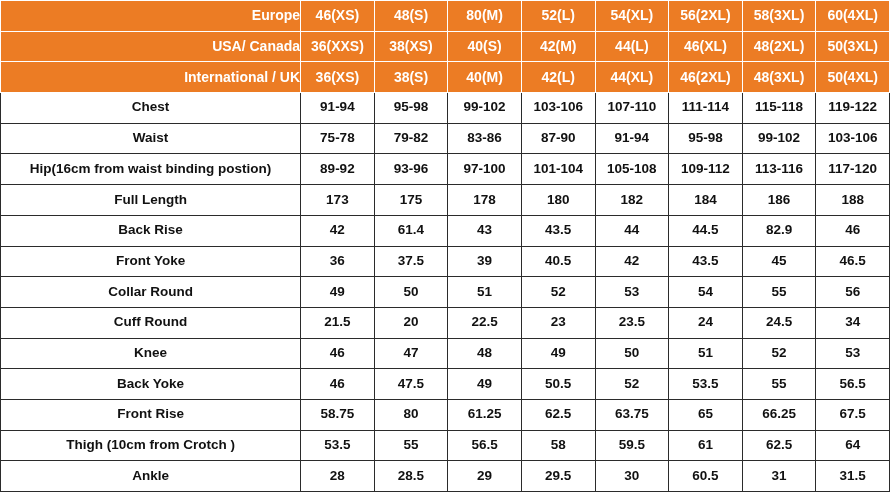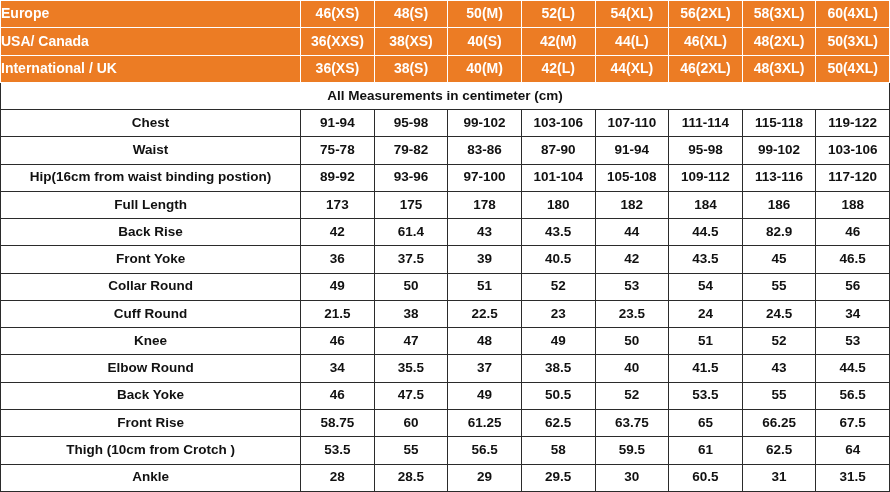--- a/index.html
+++ b/index.html
@@ -39,21 +39,21 @@
   }
   
   tr.region-row td {
     background: #ec7c24;
     color: #ffffff;
     font-weight: bold;
     font-size: 14px;
     border-color: #ffffff;
   }
   tr.region-row td.region-label {
-    text-align: left;
+    text-align: right;
   }
   
   td.note-cell {
     color: #ec7c24;
     font-weight: bold;
     font-size: 14.5px;
     text-align: center;
     background: #ffffff;
   }
   
@@ -86,21 +86,21 @@
         <col class="size-col">
         <col class="size-col">
         <col class="size-col">
     </colgroup>
     <tbody>
 
       <tr class="region-row">
         <td class="region-label">Europe</td>
         <td>46(XS)</td>
         <td>48(S)</td>
-        <td>50(M)</td>
+        <td>80(M)</td>
         <td>52(L)</td>
         <td>54(XL)</td>
         <td>56(2XL)</td>
         <td>58(3XL)</td>
         <td>60(4XL)</td>
       </tr>
       <tr class="region-row">
         <td class="region-label">USA/ Canada</td>
         <td>36(XXS)</td>
         <td>38(XS)</td>
@@ -116,23 +116,20 @@
         <td>36(XS)</td>
         <td>38(S)</td>
         <td>40(M)</td>
         <td>42(L)</td>
         <td>44(XL)</td>
         <td>46(2XL)</td>
         <td>48(3XL)</td>
         <td>50(4XL)</td>
       </tr>
 
-      <tr>
-        <td class="note-cell" colspan="9">All Measurements in centimeter (cm)</td>
-      </tr>
 
       <tr>
         <td class="row-label">Chest</td>
         <td class="val">91-94</td>
         <td class="val">95-98</td>
         <td class="val">99-102</td>
         <td class="val">103-106</td>
         <td class="val">107-110</td>
         <td class="val">111-114</td>
         <td class="val">115-118</td>
@@ -200,65 +197,54 @@
         <td class="val">51</td>
         <td class="val">52</td>
         <td class="val">53</td>
         <td class="val">54</td>
         <td class="val">55</td>
         <td class="val">56</td>
       </tr>
       <tr>
         <td class="row-label">Cuff Round</td>
         <td class="val">21.5</td>
-        <td class="val">38</td>
+        <td class="val">20</td>
         <td class="val">22.5</td>
         <td class="val">23</td>
         <td class="val">23.5</td>
         <td class="val">24</td>
         <td class="val">24.5</td>
         <td class="val">34</td>
       </tr>
       <tr>
         <td class="row-label">Knee</td>
         <td class="val">46</td>
         <td class="val">47</td>
         <td class="val">48</td>
         <td class="val">49</td>
         <td class="val">50</td>
         <td class="val">51</td>
         <td class="val">52</td>
         <td class="val">53</td>
       </tr>
       <tr>
-        <td class="row-label">Elbow Round</td>
-        <td class="val">34</td>
-        <td class="val">35.5</td>
-        <td class="val">37</td>
-        <td class="val">38.5</td>
-        <td class="val">40</td>
-        <td class="val">41.5</td>
-        <td class="val">43</td>
-        <td class="val">44.5</td>
-      </tr>
-      <tr>
         <td class="row-label">Back Yoke</td>
         <td class="val">46</td>
         <td class="val">47.5</td>
         <td class="val">49</td>
         <td class="val">50.5</td>
         <td class="val">52</td>
         <td class="val">53.5</td>
         <td class="val">55</td>
         <td class="val">56.5</td>
       </tr>
       <tr>
         <td class="row-label">Front Rise</td>
         <td class="val">58.75</td>
-        <td class="val">60</td>
+        <td class="val">80</td>
         <td class="val">61.25</td>
         <td class="val">62.5</td>
         <td class="val">63.75</td>
         <td class="val">65</td>
         <td class="val">66.25</td>
         <td class="val">67.5</td>
       </tr>
       <tr>
         <td class="row-label">Thigh (10cm from Crotch )</td>
         <td class="val">53.5</td>

